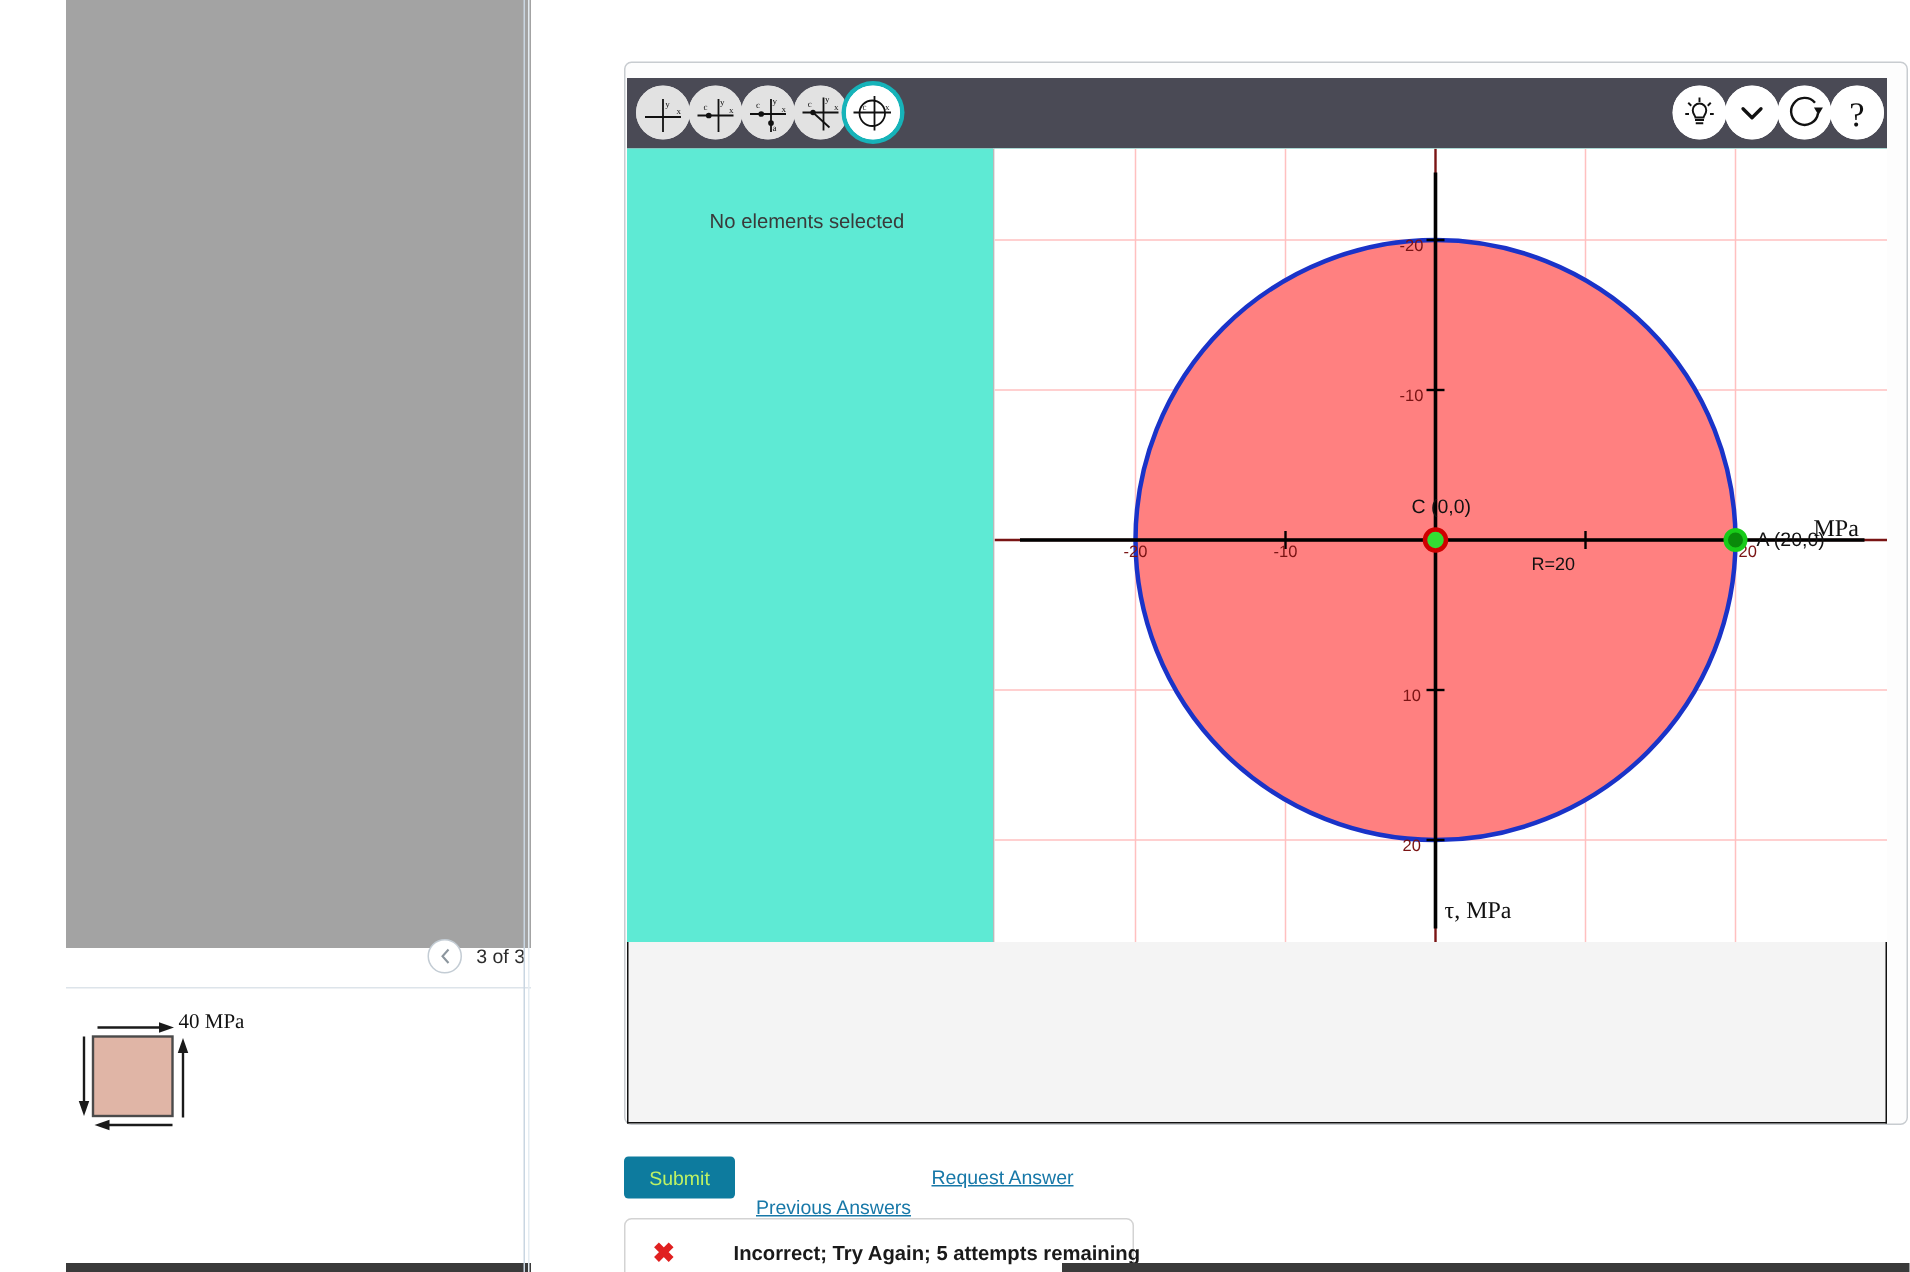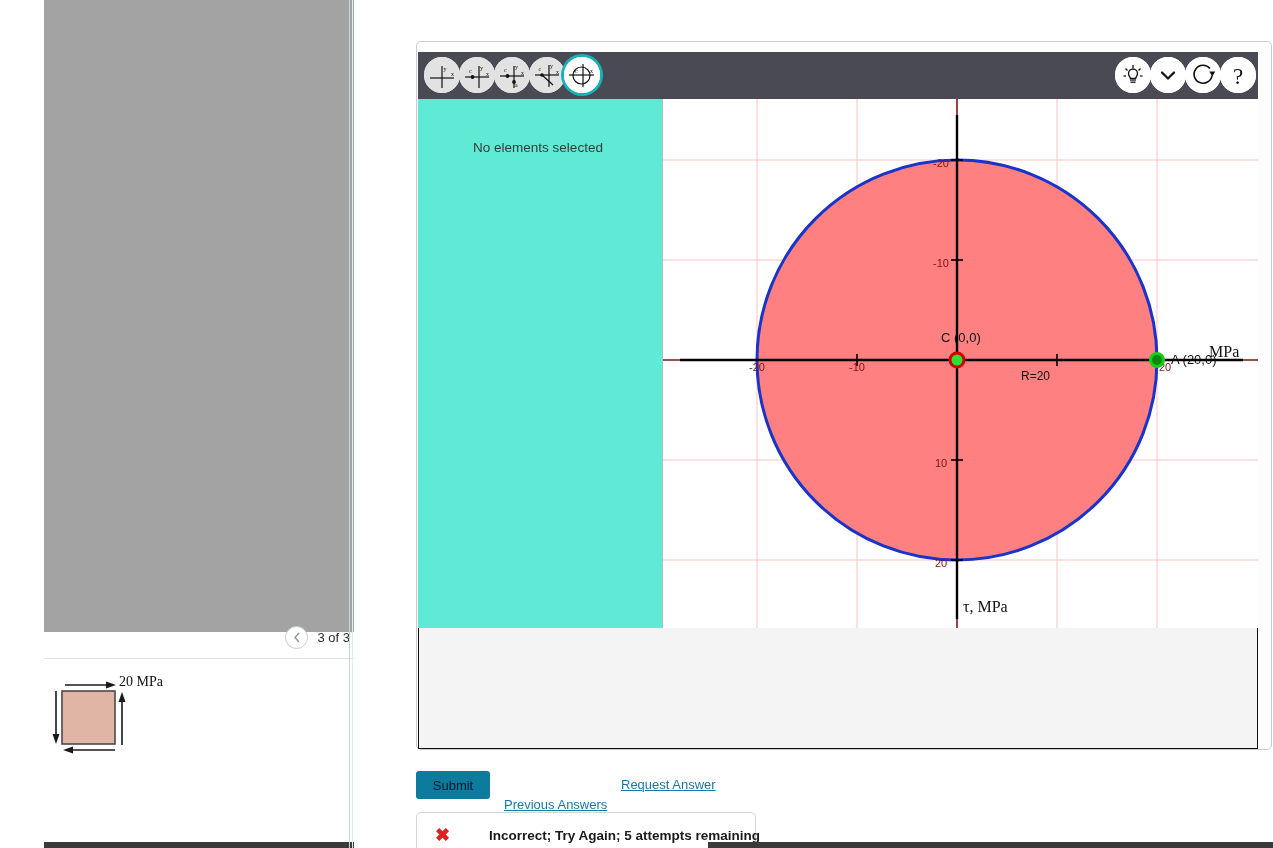--- a/index.html
+++ b/index.html
@@ -128,21 +128,21 @@
     width: 840px; height: 121px;
     background: #f4f4f4;
     border: 1px solid #111; border-top: none;
     box-sizing: border-box;
   }
 
   
   #submit-btn {
     position: absolute; left: 62px; top: 771px;
     width: 74px; height: 28px;
-    background: #0d7b9e; color: #0f172a; border: none; border-radius: 3px;
+    background: #0d7b9e; color: #bef264; border: none; border-radius: 3px;
     font-size: 13px; cursor: pointer; font-family: "Liberation Sans", sans-serif;
   }
   .link-btn {
     position: absolute; top: 777px;
     font-size: 13px; color: #1778a8; text-decoration: underline;
     cursor: pointer; background: none; border: none; padding: 0;
     font-family: "Liberation Sans", sans-serif;
   }
   #prev-answers { left: 150px; margin-top: 20px; }
   #request-answer { left: 267px; text-align: center; }
@@ -196,21 +196,21 @@
         <line x1="71" y1="87" x2="27" y2="87" stroke="#1a1a1a" stroke-width="1.6"></line>
         <polygon points="19,87 29,83.5 29,90.5" fill="#1a1a1a"></polygon>
 
         <line x1="12" y1="28" x2="12" y2="73" stroke="#1a1a1a" stroke-width="1.6"></line>
         <polygon points="12,81 8.5,71 15.5,71" fill="#1a1a1a"></polygon>
 
         <line x1="78" y1="82" x2="78" y2="37" stroke="#1a1a1a" stroke-width="1.6"></line>
         <polygon points="78,29 74.5,39 81.5,39" fill="#1a1a1a"></polygon>
       </svg>
     </div>
-    <div id="fig-label">20 MPa</div>
+    <div id="fig-label">40 MPa</div>
 
     <div id="bottom-strip"></div>
   </div>
 
   <div id="left-divider"></div>
   <div id="left-divider2"></div>
 
   <div id="right-pane">
 
 

